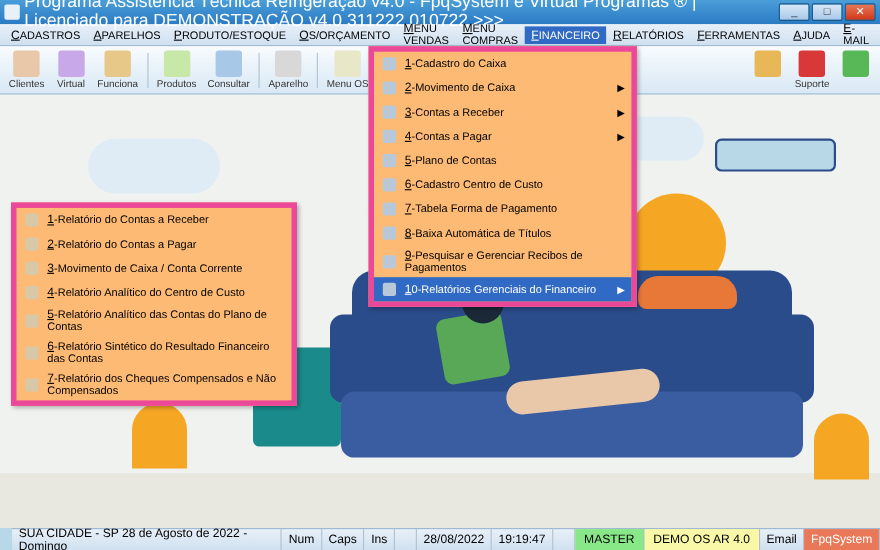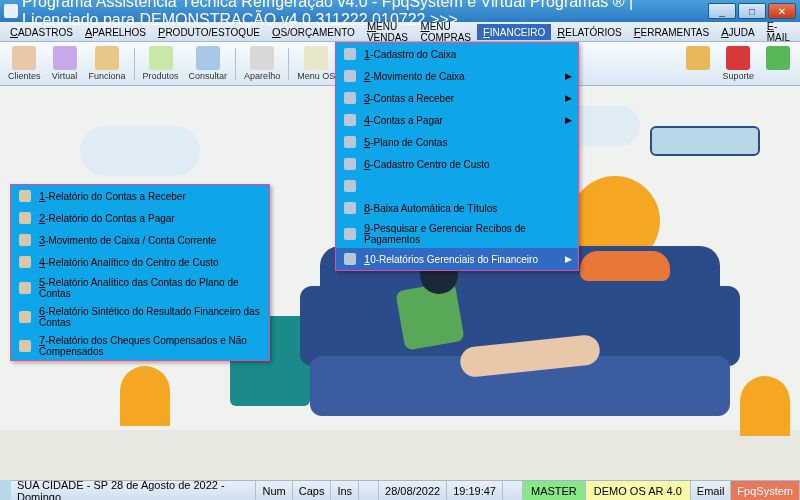--- a/index.html
+++ b/index.html
@@ -15,21 +15,21 @@
 .menu-item { padding: 2px 6px; cursor: pointer; font-size: 10px; }
 .menu-item.active { background: #316ac5; color: #fff; text-align: center; }
 .toolbar { height: 44px; background: linear-gradient(#f8fbfe, #d8e8f4); border-bottom: 1px solid #a0b8d0; display: flex; align-items: center; padding: 0 4px; gap: 2px; }
 .tool-btn { display: flex; flex-direction: column; align-items: center; padding: 2px 4px; cursor: pointer; min-width: 36px; }
 .tool-icon { width: 24px; height: 24px; border-radius: 3px; margin-bottom: 1px; }
 .tool-label { font-size: 9px; color: #333; }
 .tool-sep { width: 1px; height: 32px; background: #b0c0d0; margin: 0 2px; }
 .tool-right { margin-left: auto; display: flex; gap: 2px; }
 .workspace { position: absolute; top: 86px; left: 0; right: 0; bottom: 20px; background: #f0f2f0; overflow: hidden; }
 .illustration { position: absolute; inset: 0; }
-.dropdown { position: absolute; background: #0ea5e9; border: 1px solid #ec4899; box-shadow: 2px 2px 4px rgba(0,0,0,0.3); }
+.dropdown { position: absolute; background: #fdba74; border: 5px solid #ec4899; box-shadow: 2px 2px 4px rgba(0,0,0,0.3); }
 .dd-main { top: 42px; left: 335px; width: 244px; }
 .dd-item { display: flex; align-items: center; padding: 3px 6px; cursor: pointer; gap: 6px; position: relative; }
 .dd-item:hover, .dd-item.hover { background: #316ac5; color: #fff; }
 .dd-icon { width: 16px; height: 16px; flex-shrink: 0; display: flex; align-items: center; justify-content: center; }
 .dd-label { flex: 1; font-size: 10px; }
 .dd-arrow { font-size: 9px; margin-left: auto; }
 .dd-sub { top: 184px; left: 10px; width: 260px; }
 .statusbar { position: absolute; bottom: 0; left: 11px; right: 0; height: 20px; background: linear-gradient(#e8f0f8, #d0e0f0); border-top: 1px solid #a0b8d0; display: flex; align-items: center; font-size: 10px; }
 .status-cell { padding: 0 6px; border-right: 1px solid #b0c0d0; height: 100%; display: flex; align-items: center; }
 .status-user { background: #88e888; padding: 0 8px; }
@@ -200,20 +200,21 @@
     <div class="dd-item">
       <div class="dd-icon">
         <div style="width:12px;height:12px;background:#b8c8d8;border-radius:2px"></div>
       </div>
       <div class="dd-label"><span class="u">6</span>-Cadastro Centro de Custo</div>
     </div>
     <div class="dd-item">
       <div class="dd-icon">
         <div style="width:12px;height:12px;background:#b8c8d8;border-radius:2px"></div>
       </div>
+      <div class="dd-label"><span class="u">7</span>-Tabela Forma de Pagamento</div>
     </div>
     <div class="dd-item">
       <div class="dd-icon">
         <div style="width:12px;height:12px;background:#b8c8d8;border-radius:2px"></div>
       </div>
       <div class="dd-label"><span class="u">8</span>-Baixa Automática de Títulos</div>
     </div>
     <div class="dd-item">
       <div class="dd-icon">
         <div style="width:12px;height:12px;background:#b8c8d8;border-radius:2px"></div>

